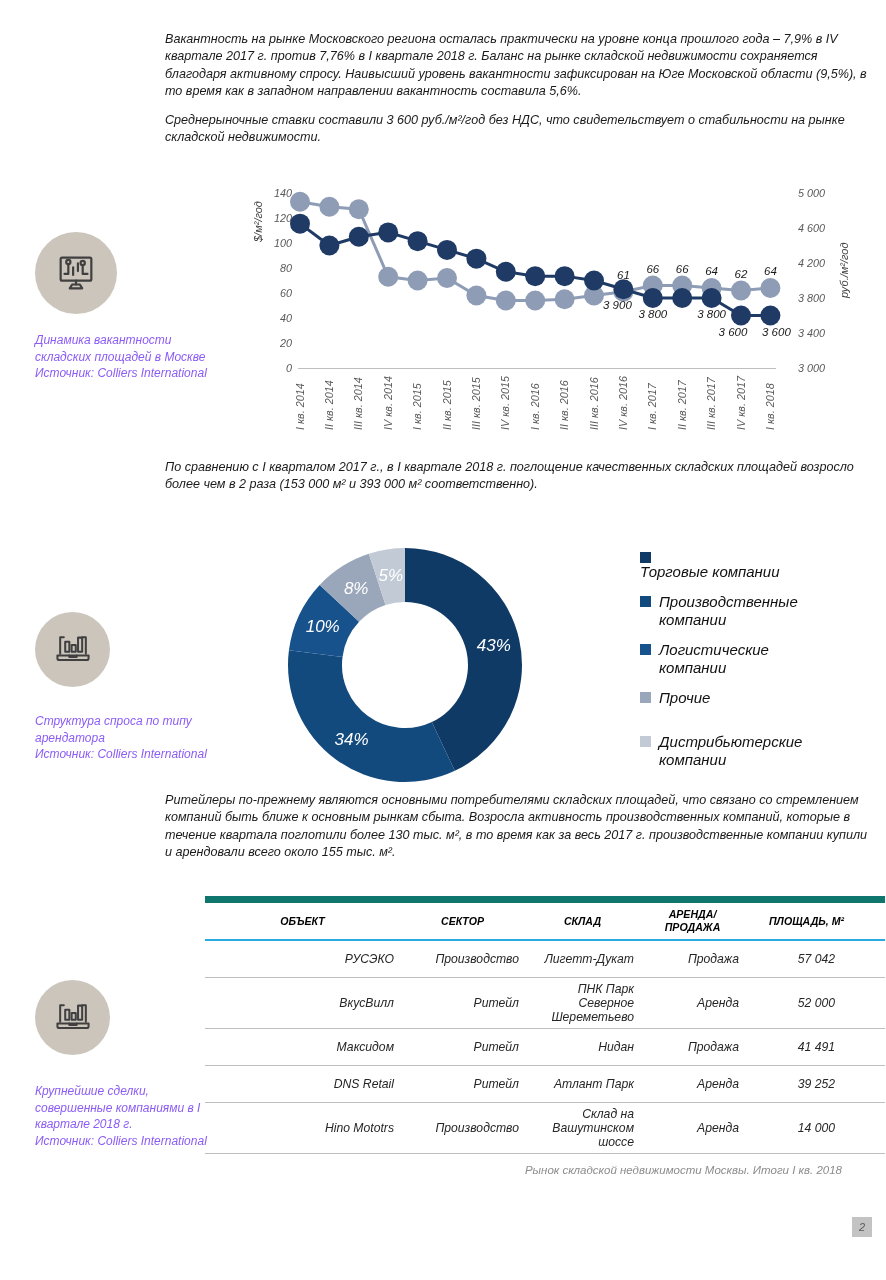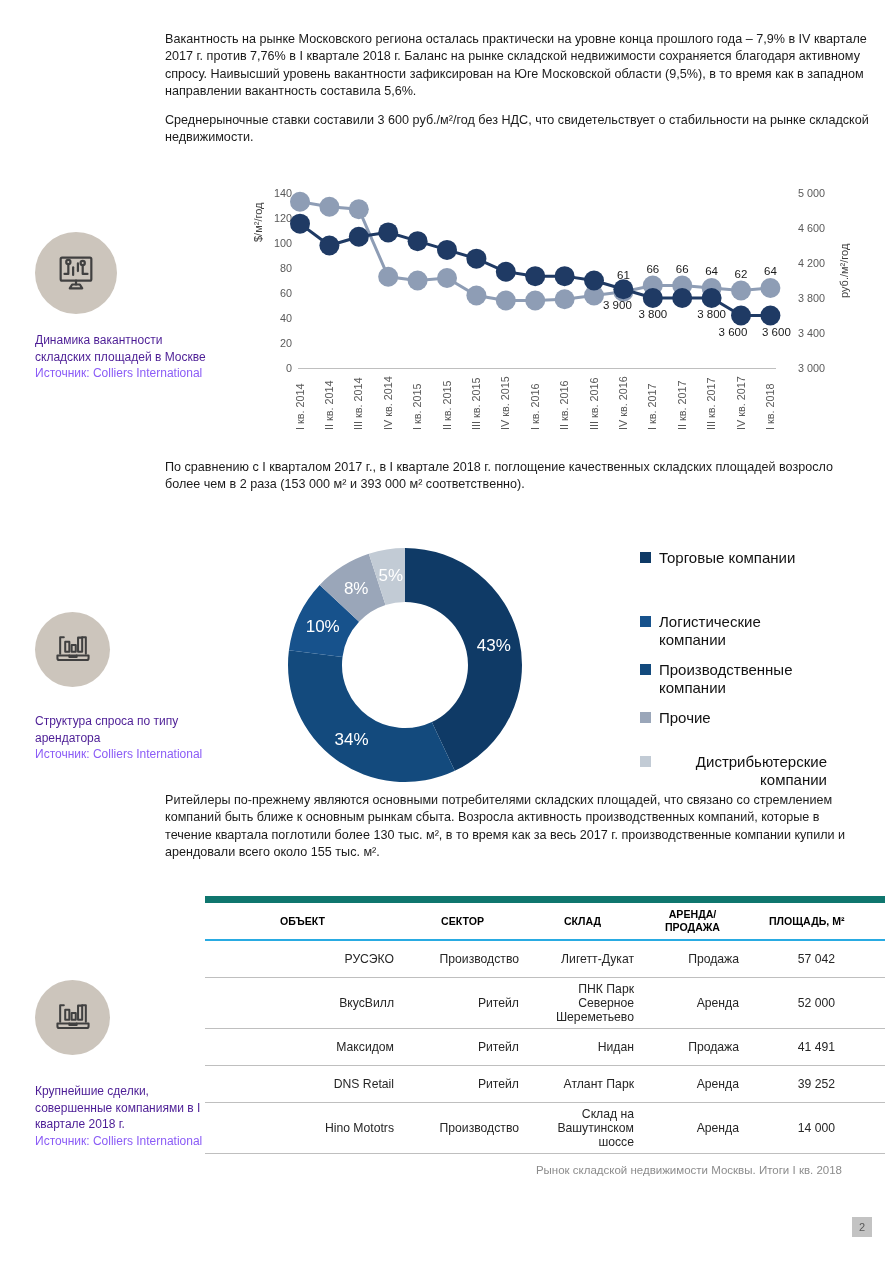--- a/index.html
+++ b/index.html
@@ -1,27 +1,27 @@
 <!DOCTYPE html>
 <html><head>
 <meta charset="utf-8">
 <style>
   html,body{margin:0;padding:0;background:#ffffff;}
   body{font-family:"Liberation Sans","DejaVu Sans",sans-serif;}
-  .page{position:relative;width:886px;height:1280px;background:#fff;overflow:hidden;color:#1a1a1a;}
+  .page{position:relative;width:886px;height:1280px;background:#fff;overflow:hidden;color:#1a1a1a;font-style:italic;}
 
   .para{position:absolute;left:165px;width:704px;margin:0;font-size:12.6px;line-height:17.3px;color:#1a1a1a;}
   .p1{top:31px}.p2{top:112px}.p3{top:459px}.p4{top:792px}
 
   .sidenote{position:absolute;left:35px;width:172px;}
   .sn1{top:232px}.sn2{top:612px}.sn3{top:980px}
   .icon-circle{width:82px;height:82px;border-radius:50%;background:#ccc5bc;display:flex;align-items:center;justify-content:center;}
   .sn2 .icon-circle,.sn3 .icon-circle{width:75px;height:75px;}
   .sn1 .sidenote-body{margin-top:18px}.sn2 .sidenote-body{margin-top:26px}.sn3 .sidenote-body{margin-top:28px}
-  .sidenote-title{font-size:12px;line-height:16.5px;color:#4c1d95;}
+  .sidenote-title{font-size:12px;line-height:16.5px;color:#8b5cf6;}
   .sidenote-source{font-size:12px;line-height:16.5px;color:#8b5cf6;}
 
   #line-chart{position:absolute;left:236px;top:180px;}
   .tick{font-size:10.8px;fill:#595959;}
   .axis-title{font-size:11px;fill:#3f3f3f;}
   .dlabel{font-size:11.5px;fill:#1a1a1a;}
 
   #donut-chart{position:absolute;left:285px;top:545px;}
   .slice-label{font-size:17px;fill:#ffffff;}
 
@@ -183,37 +183,37 @@
       <path d="M169.82 225.86 A117 117 0 0 1 3.92 105.34 L57.50 112.10 A63 63 0 0 0 146.82 177.00 Z" fill="#134a7d"></path>
       <text x="66.5" y="199.6" text-anchor="middle" class="slice-label">34%</text>
       <path d="M3.92 105.34 A117 117 0 0 1 34.71 39.91 L74.07 76.87 A63 63 0 0 0 57.50 112.10 Z" fill="#17528c"></path>
       <text x="37.7" y="87.3" text-anchor="middle" class="slice-label">10%</text>
       <path d="M34.71 39.91 A117 117 0 0 1 83.85 8.73 L100.53 60.08 A63 63 0 0 0 74.07 76.87 Z" fill="#9aa6b9"></path>
       <text x="71.2" y="49.2" text-anchor="middle" class="slice-label">8%</text>
       <path d="M83.85 8.73 A117 117 0 0 1 120.00 3.00 L120.00 57.00 A63 63 0 0 0 100.53 60.08 Z" fill="#c2cbd5"></path>
       <text x="105.8" y="36.1" text-anchor="middle" class="slice-label">5%</text>
     </svg>
   <div id="donut-legend">
-      <div class="legend-item" style="margin-bottom: 46px;">
+      <div class="legend-item" style="margin-bottom: 12px; flex-direction: column;">
         <span class="legend-swatch" style="background: rgb(15, 58, 102);"></span>
         <span class="legend-label">Торговые компании</span>
+      </div>
+      <div class="legend-item" style="margin-bottom: 12px;">
+        <span class="legend-swatch" style="background: rgb(19, 74, 125);"></span>
+        <span class="legend-label">Производственные компании</span>
       </div>
       <div class="legend-item" style="margin-bottom: 12px;">
         <span class="legend-swatch" style="background: rgb(23, 82, 140);"></span>
         <span class="legend-label">Логистические компании</span>
       </div>
-      <div class="legend-item" style="margin-bottom: 12px;">
-        <span class="legend-swatch" style="background: rgb(19, 74, 125);"></span>
-        <span class="legend-label">Производственные компании</span>
-      </div>
       <div class="legend-item" style="margin-bottom: 26px;">
         <span class="legend-swatch" style="background: rgb(154, 166, 185);"></span>
         <span class="legend-label">Прочие</span>
       </div>
-      <div class="legend-item" style="margin-bottom: 0px; text-align: right;">
+      <div class="legend-item" style="margin-bottom: 0px;">
         <span class="legend-swatch" style="background: rgb(194, 203, 213);"></span>
         <span class="legend-label">Дистрибьютерские компании</span>
       </div>
     </div>
 
   <p class="para p4">Ритейлеры по-прежнему являются основными потребителями складских площадей, что связано со стремлением компаний быть ближе к основным рынкам сбыта. Возросла активность производственных компаний, которые в течение квартала поглотили более 130 тыс. м², в то время как за весь 2017 г. производственные компании купили и арендовали всего около 155 тыс. м².</p>
 
   <div class="sidenote sn3">
     <div class="icon-circle">
       <svg width="44" height="44" viewBox="0 0 48 48" fill="none" stroke="#404040" stroke-width="2.2" stroke-linecap="round" stroke-linejoin="round">

